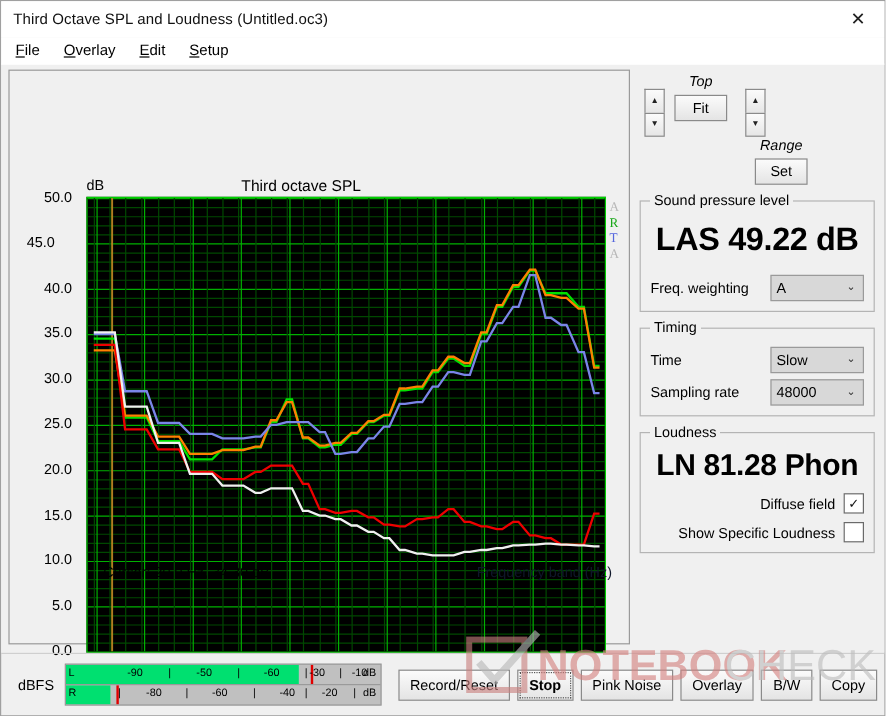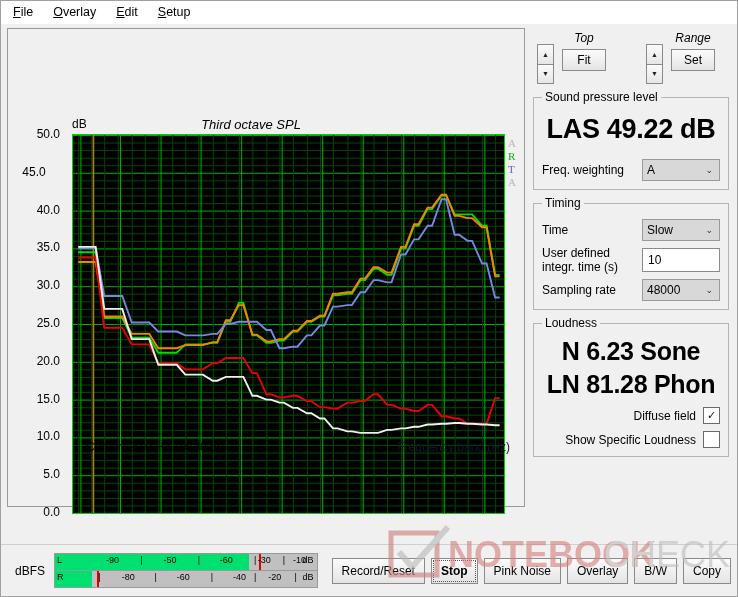--- a/index.html
+++ b/index.html
@@ -97,21 +97,20 @@
   .plot-wrap { position: absolute; left: 0; top: 0; right: 0; bottom: 0; }
   .axis-unit {
     position: absolute; left: 64px; top: 88px;
     font-size: 12px; color: #000;
   }
   .chart-title {
     position: absolute; left: 0; right: 0; top: 88px;
     text-align: center;
     font-size: 13px; color: #000;
     padding-right: 30px;
-    font-style: italic;
   }
   .ylabels { position: absolute; left: 0; top: 0; width: 58px; }
   .ylabel {
     position: absolute;
     width: 52px; text-align: right;
     font-size: 12px; color: #000;
     transform: translateY(-50%);
   }
   .xlabels { position: absolute; left: 0; top: 0; width: 100%; }
   .xlabel {
@@ -331,20 +330,24 @@
     pointer-events: none;
     z-index: 50;
     opacity: 0.62;
   }
 </style>
 </head>
 <body>
 
 <div class="window">
 
+  <div class="titlebar">
+    <div class="title-text">Third Octave SPL and Loudness (Untitled.oc3)</div>
+    <div class="close-btn">✕</div>
+  </div>
 
   <div class="menubar">
     <div class="menu-item"><span class="mn">F</span><span>ile</span></div>
     <div class="menu-item"><span class="mn">O</span><span>verlay</span></div>
     <div class="menu-item"><span class="mn">E</span><span>dit</span></div>
     <div class="menu-item"><span class="mn">S</span><span>etup</span></div>
   </div>
 
   <div class="content">
 
@@ -508,21 +511,21 @@
         <div class="spin-group">
           <div class="spinner">
             <div class="spin-btn">▲</div>
             <div class="spin-btn">▼</div>
           </div>
           <div class="spin-stack">
             <div class="spin-label">Top</div>
             <button class="sm-btn">Fit</button>
           </div>
         </div>
-        <div class="spin-group" style="margin-left:40px;">
+        <div class="spin-group" style="margin-left:15px;flex-direction:column;">
           <div class="spinner">
             <div class="spin-btn">▲</div>
             <div class="spin-btn">▼</div>
           </div>
           <div class="spin-stack">
             <div class="spin-label">Range</div>
             <button class="sm-btn">Set</button>
           </div>
         </div>
       </div>
@@ -542,38 +545,30 @@
       <fieldset class="group">
         <legend>Timing</legend>
         <div class="field-row">
           <div class="field-label">Time</div>
           <div class="sel">
             <span>Slow</span>
             <span class="chev">⌄</span>
           </div>
         </div>
         <div class="field-row">
-          <div class="field-label">
-            <span>User defined</span><br>
-            <span>integr. time (s)</span>
-          </div>
-          <input class="txtinput" type="text" value="10" style="">
-        </div>
-        <div class="field-row">
           <div class="field-label">Sampling rate</div>
           <div class="sel">
             <span>48000</span>
             <span class="chev">⌄</span>
           </div>
         </div>
       </fieldset>
 
       <fieldset class="group">
         <legend>Loudness</legend>
-        <div class="big-readout loud">N 6.23 Sone</div>
         <div class="big-readout loud">LN 81.28 Phon</div>
         <div class="chk-row">
           <span class="chk-label">Diffuse field</span>
           <span class="chkbox">
               <span>✓</span>
             </span>
         </div>
         <div class="chk-row">
           <span class="chk-label">Show Specific Loudness</span>
           <span class="chkbox"></span>

